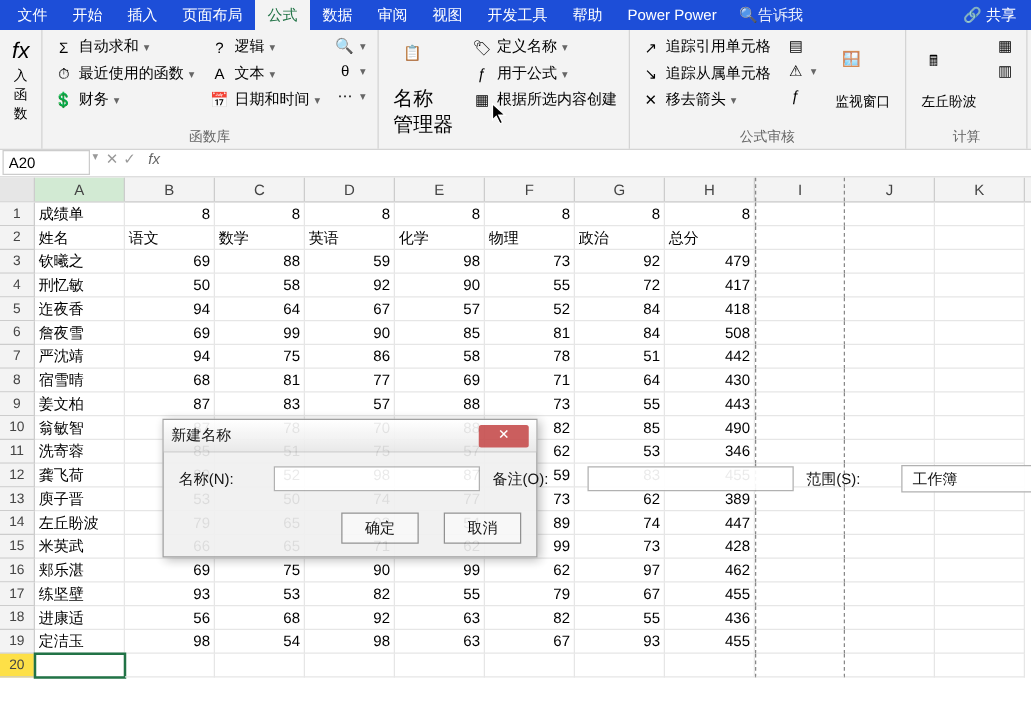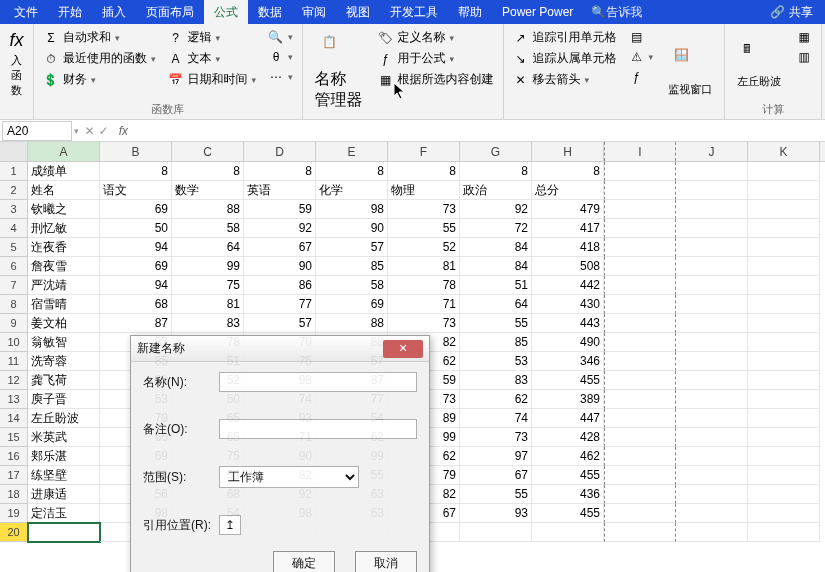--- a/index.html
+++ b/index.html
@@ -12,21 +12,21 @@
 .ribbon{background:#f3f3f3;height:96px;display:flex;border-bottom:1px solid #d4d4d4}
 .rgroup{border-right:1px solid #d4d4d4;padding:4px 6px 2px;display:flex;flex-direction:column;position:relative}
 .rgroup .glabel{text-align:center;font-size:11px;color:#666;margin-top:auto;padding-top:2px}
 .rbody{display:flex;gap:6px;flex:1}
 .rcol{display:flex;flex-direction:column;gap:2px}
 .ritem{display:flex;align-items:center;gap:4px;padding:1px 3px;white-space:nowrap;font-size:12px}
 .ritem .ico{width:16px;height:16px;display:inline-flex;align-items:center;justify-content:center}
 .bigbtn{display:flex;flex-direction:column;align-items:center;justify-content:center;padding:2px 6px;gap:2px}
 .bigbtn .bigico{width:32px;height:32px}
 .dd{font-size:9px;color:#666}
-.fxrow{height:22px;display:flex;align-items:center;border-bottom:1px solid #d4d4d4;background:#fff}
+.fxrow{height:22px;display:flex;align-items:flex-start;border-bottom:1px solid #d4d4d4;background:#fff}
 .namebox{width:70px;border:1px solid #ccc;padding:2px 4px;margin:0 2px}
 .fxbtns{display:flex;gap:4px;padding:0 6px;color:#999}
 .fxlabel{font-style:italic;color:#666;padding:0 4px}
 .fxinput{flex:1;border:none;padding:2px}
 .grid{position:relative;height:430px;overflow:hidden}
 .colheads{display:flex;height:20px;background:#f3f3f3;border-bottom:1px solid #ccc}
 .corner{width:28px;border-right:1px solid #ccc;background:#e6e6e6}
 .ch{width:72px;text-align:center;border-right:1px solid #ccc;line-height:20px;font-size:12px;color:#444}
 .ch.sel{background:#d2ead3}
 .rows{position:relative}
@@ -34,21 +34,21 @@
 .rh{width:28px;text-align:center;background:#f3f3f3;border-right:1px solid #ccc;border-bottom:1px solid #ccc;font-size:11px;line-height:19px;color:#444}
 .rh.sel{background:#fde047}
 .cell{width:72px;border-right:1px solid #e6e6e6;border-bottom:1px solid #e6e6e6;padding:0 3px;line-height:19px;font-size:12px;white-space:nowrap;overflow:hidden}
 .cell.num{text-align:right}
 .cell.sel{outline:2px solid #217346;outline-offset:-1px}
 .colI{border-left:1px dashed #888;border-right:1px dashed #888}
 .dialog{position:absolute;left:130px;top:335px;width:300px;background:#f0f0f0;border:1px solid #999;box-shadow:2px 2px 8px rgba(0,0,0,.3);opacity:.92}
 .dialog .titlebar{height:26px;background:linear-gradient(#fff,#e8e8e8);display:flex;align-items:center;padding:4px 6px;border-bottom:1px solid #ccc}
 .dialog .titlebar .ttl{flex:1;font-size:12px}
 .dialog .closebtn{width:40px;height:18px;background:#c75050;color:#fff;text-align:center;line-height:16px;border-radius:2px;font-size:11px}
-.dialog .body{padding:10px 12px;display:flex;flex-direction:column;gap:27px}
+.dialog .body{padding:10px 12px;display:flex;flex-direction:row;gap:10px}
 .dlgrow{display:flex;align-items:center;gap:6px}
 .dlgrow label{width:70px;font-size:12px}
 .dlgrow input,.dlgrow select{flex:1;border:1px solid #aaa;padding:2px 4px;font-size:12px;background:#fff}
 .dlgrow select{width:140px;flex:none}
 .refbtn{width:22px;height:20px;border:1px solid #aaa;background:#fff;text-align:center;line-height:18px}
 .dlgbtns{display:flex;justify-content:flex-end;gap:20px;padding:6px 12px 10px}
 .dlgbtns button{padding:3px 18px;border:1px solid #888;background:#f8f8f8;font-size:12px}
 .cursor{position:absolute;left:392px;top:82px;font-size:16px;pointer-events:none;z-index:100}
 svg{display:block}
 </style>
@@ -183,20 +183,21 @@
           </div>
         <div class="ritem">
             <span class="ico">ƒ</span>
           </div>
       </div>
       <div class="bigbtn">
         <span class="bigico">🪟</span>
         <span style="font-size:11px">监视窗口</span>
       </div>
     </div>
+    <div class="glabel">公式审核</div>
   </div>
   <div class="rgroup">
     <div class="rbody">
       <div class="bigbtn">
         <span class="bigico">🖩</span>
         <span style="font-size:11px">左丘盼波</span>
       </div>
       <div class="rcol">
         <div class="ritem">
             <span class="ico">▦</span>

